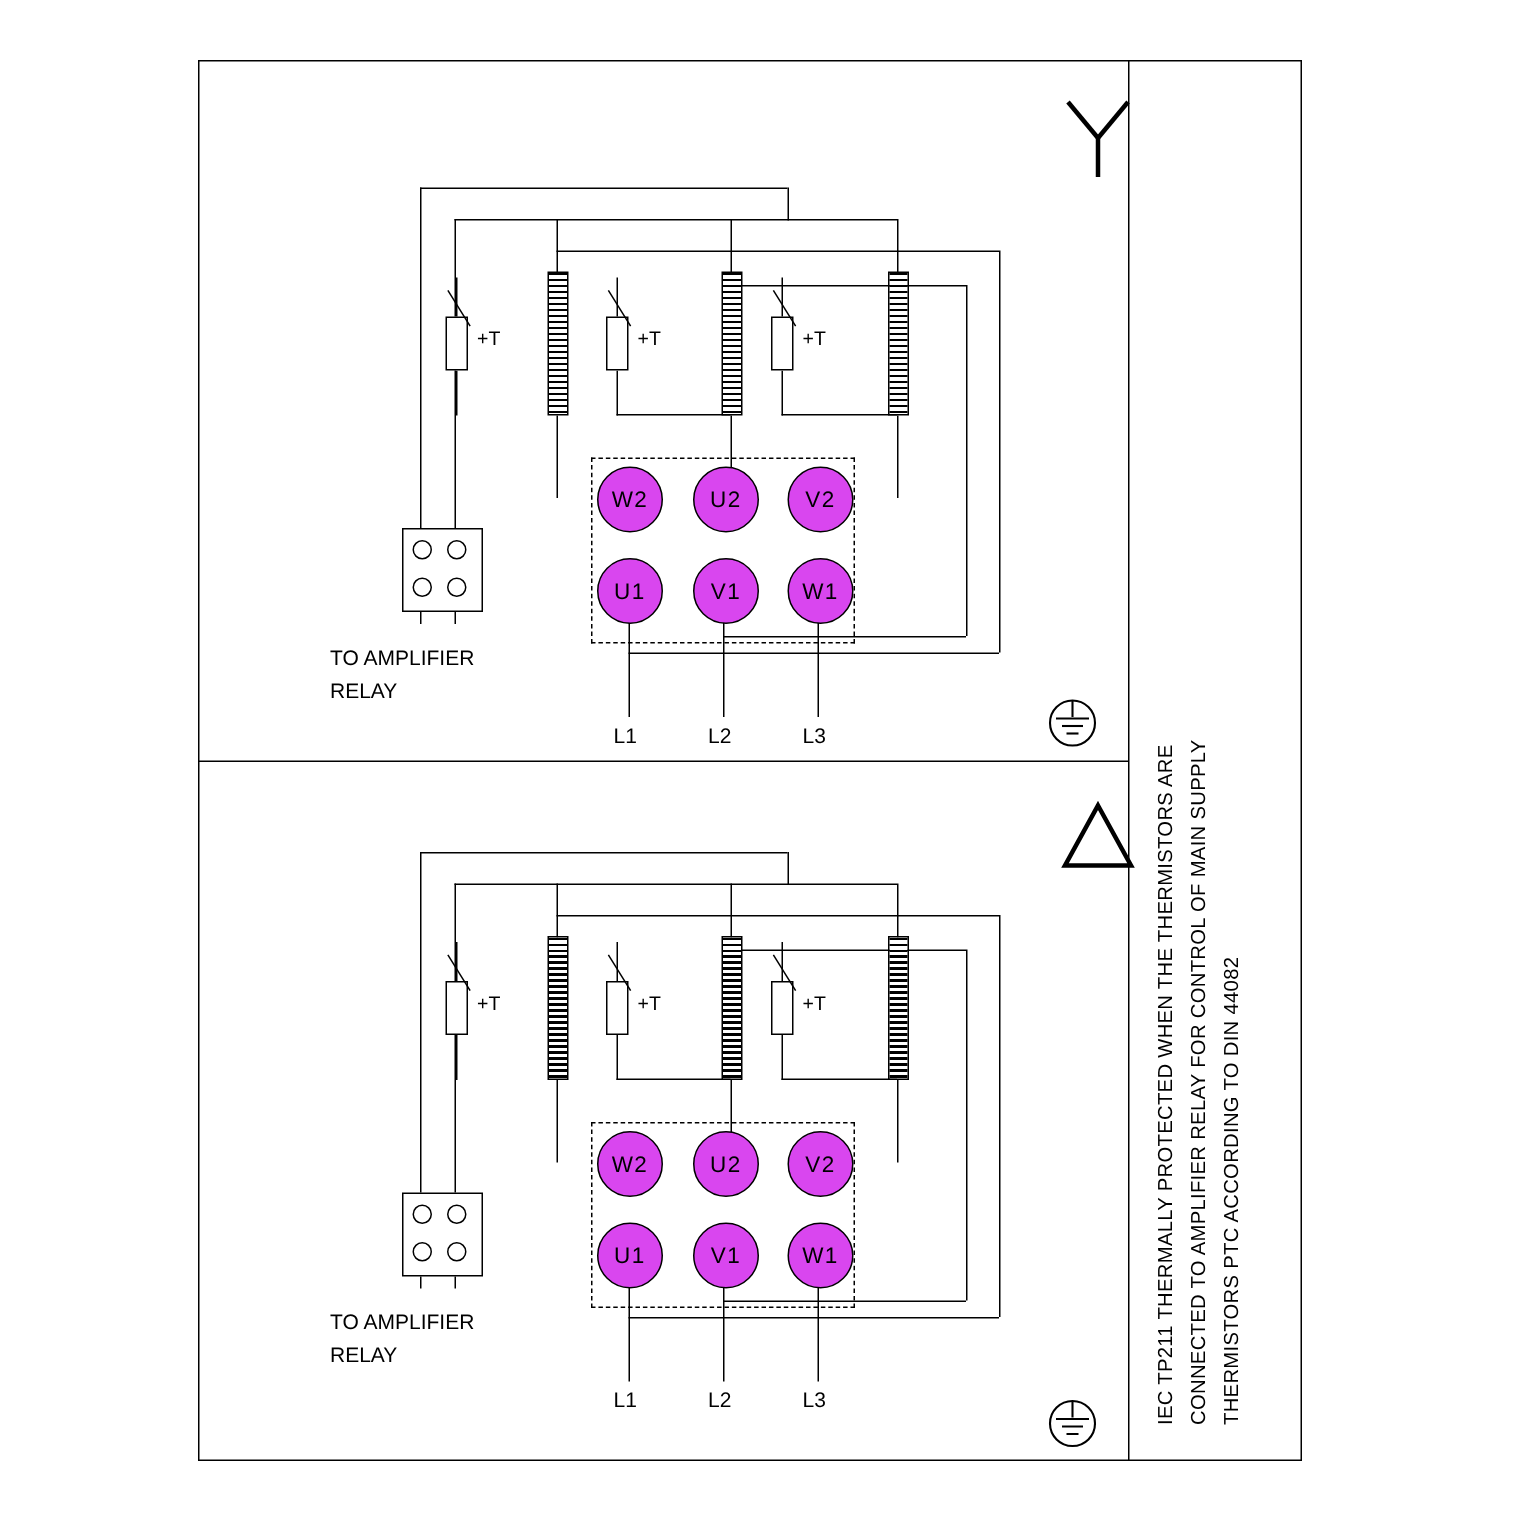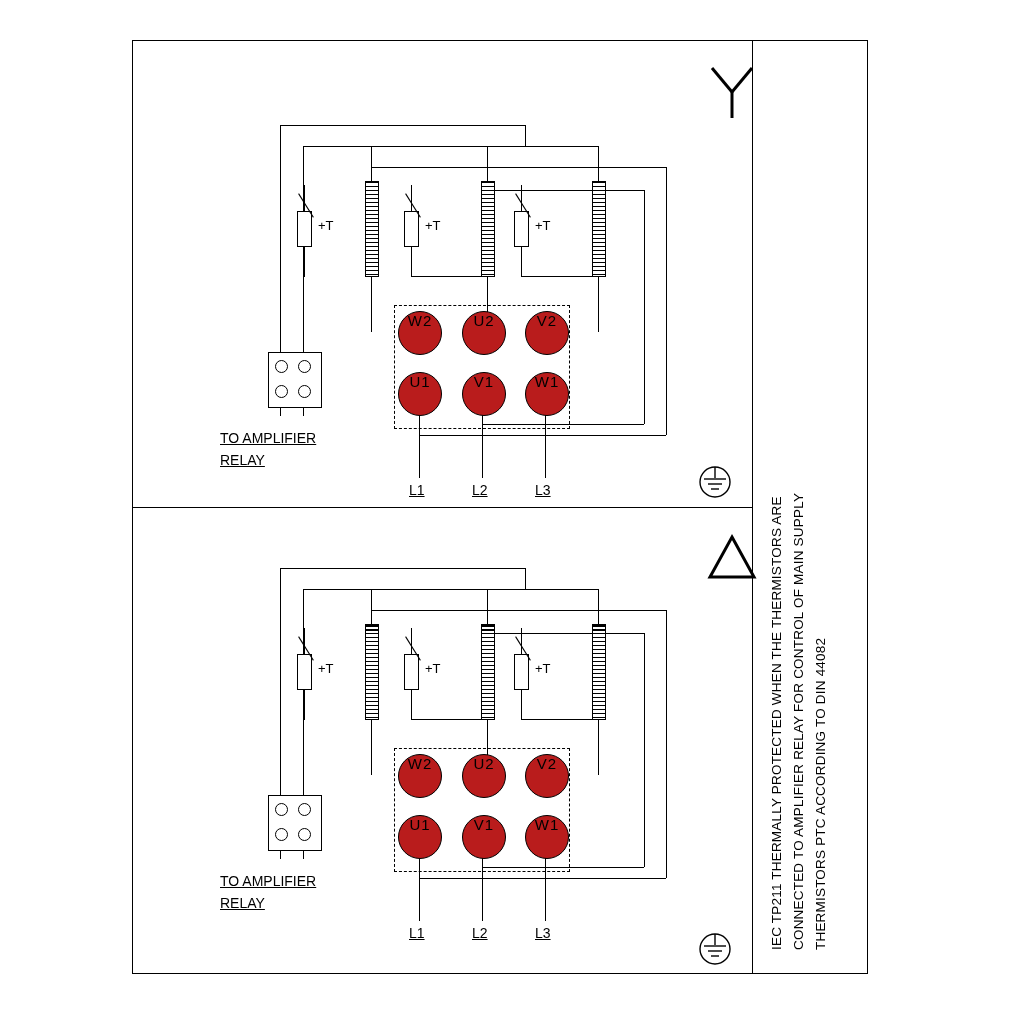--- a/index.html
+++ b/index.html
@@ -17,41 +17,41 @@
   .panel{position:absolute;left:0;top:0;width:620px;height:467px;}
   #panel-wye{left:132px;top:40px;}
   #panel-delta{left:132px;top:507px;}
 
   .ln{position:absolute;background:#000;}
   .h{height:1.3px;}
   .v{width:1.3px;}
 
   
   .term{position:absolute;width:42px;height:42px;border:1.4px solid #000;border-radius:50%;
-        display:flex;align-items:flex-start;justify-content:center;font-size:15px;background:#b91c1c;z-index:5;}
+        display:flex;align-items:center;justify-content:center;font-size:15px;background:#d946ef;z-index:5;}
   .term span{letter-spacing:1px;}
 
   
   .dashbox{position:absolute;border:1.3px dashed #000;box-sizing:border-box;z-index:1;}
 
   
   .coil{position:absolute;width:14px;border:1.3px solid #000;box-sizing:border-box;background:
     repeating-linear-gradient(to bottom,#000 0,#000 1.5px,#fff 1.5px,#fff 4px);z-index:3;}
 
   
   .ptc{position:absolute;width:15px;height:36px;border:1.3px solid #000;box-sizing:border-box;background:#fff;z-index:4;}
   .ptc:after{content:"";position:absolute;left:-6px;top:-7px;width:28px;height:0;border-top:1.3px solid #000;
     transform:rotate(58deg);transform-origin:center;}
   .ptc-lbl{position:absolute;font-size:13px;z-index:5;}
 
   
   .connbox{position:absolute;width:54px;height:56px;border:1.5px solid #000;box-sizing:border-box;background:#fff;z-index:4;}
   .dot{position:absolute;width:11px;height:11px;border:1.3px solid #000;border-radius:50%;background:#fff;z-index:5;}
 
-  .lbl{position:absolute;font-size:14px;white-space:nowrap;text-decoration:underline;}
+  .lbl{position:absolute;font-size:14px;white-space:nowrap;}
 
   
   .earth{position:absolute;width:42px;height:38px;z-index:4;}
   
   .sym{position:absolute;z-index:4;}
 
   
   #notes{position:absolute;left:752px;top:40px;width:116px;height:934px;}
   .note-line{position:absolute;transform-origin:left bottom;transform:rotate(-90deg);
     font-size:13.5px;white-space:nowrap;letter-spacing:0.2px;}

